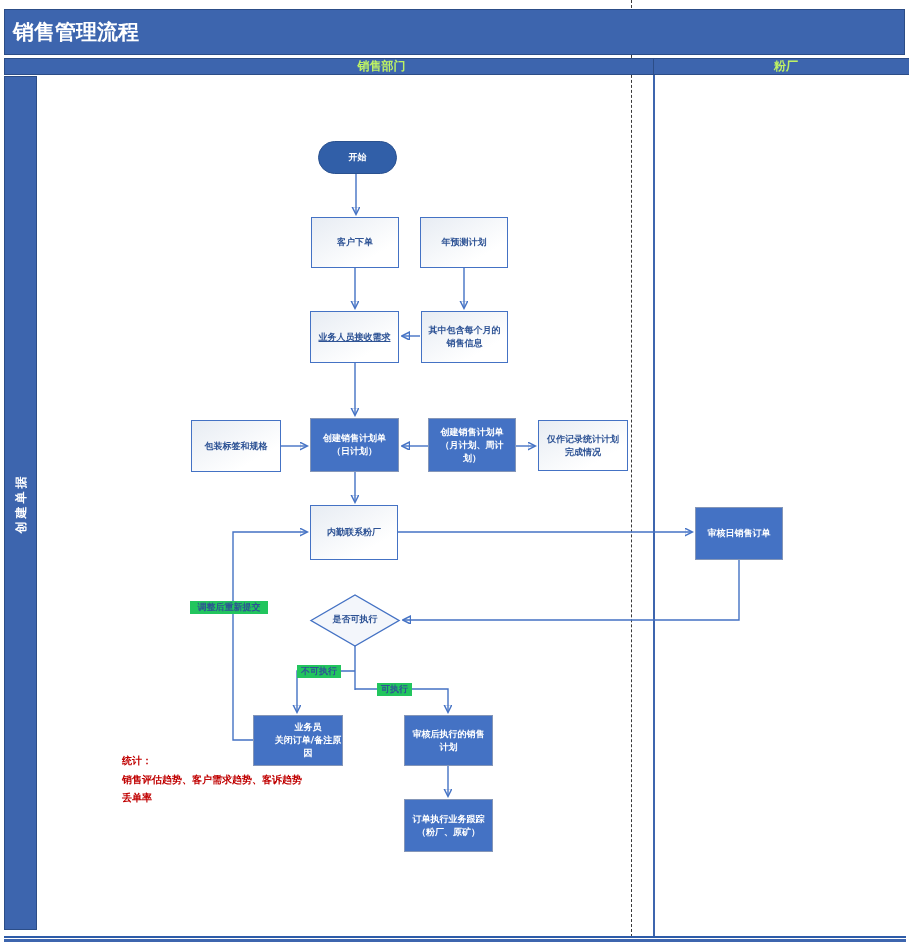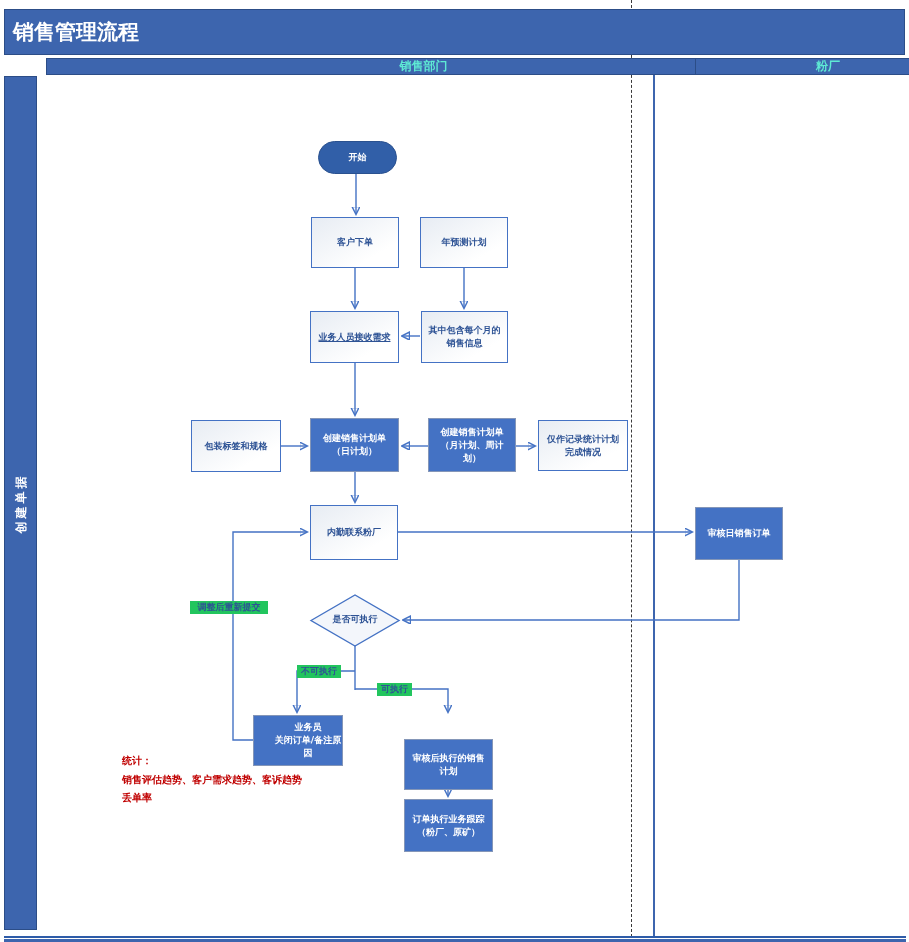--- a/index.html
+++ b/index.html
@@ -10,21 +10,21 @@
   
   .title-bar {
     position:absolute; left:4px; top:9px; width:901px; height:46px;
     background:#3D65AE; border:1px solid #2C4D87; box-sizing:border-box;
     color:#fff; font-size:21px; font-weight:bold;
     display:flex; align-items:center; padding-left:8px; z-index:5;
   }
   .lane-head {
     position:absolute; top:58px; height:17px; background:#3D65AE;
     border:1px solid #2C4D87; box-sizing:border-box; z-index:5;
-    color:#5eead4; font-size:12px; font-weight:bold;margin-left:42px;
+    color:#bef264; font-size:12px; font-weight:bold;
   }
   .lane-head.sales { left:4px; width:650px; }
   .lane-head.factory { left:653px; width:266px; display:flex; align-items:center; justify-content:center; }
   .lane-head.sales .hl {
     position:absolute; left:100px; top:0; width:553px; height:15px;
     text-align:center; line-height:15px;
   }
   .side-band {
     position:absolute; left:4px; top:76px; width:33px; height:854px;
     background:#3D65AE; border:1px solid #2C4D87; box-sizing:border-box;
@@ -153,21 +153,21 @@
   <div class="node wbox" style="left:310px;top:505px;width:88px;height:55px;">内勤联系粉厂</div>
 
   <div class="node fbox" style="left:695px;top:507px;width:88px;height:53px;">审核日销售订单</div>
 
   <div class="dtext" style="left:311px;top:613px;width:88px;">是否可执行</div>
 
   <div class="node fbox" style="left:253px;top:715px;width:90px;height:51px;padding-left:20px;">业务员
 关闭订单/备注原
 因</div>
 
-  <div class="node fbox" style="left:404px;top:715px;width:89px;height:51px;margin-top:24px;">审核后执行的销售
+  <div class="node fbox" style="left:404px;top:715px;width:89px;height:51px;">审核后执行的销售
 计划</div>
 
   <div class="node fbox" style="left:404px;top:799px;width:89px;height:53px;">订单执行业务跟踪
 （粉厂、原矿）</div>
 
   <div class="elabel" style="left:190px;top:601px;width:76px;">调整后重新提交</div>
   <div class="elabel" style="left:297px;top:665px;width:42px;">不可执行</div>
   <div class="elabel" style="left:377px;top:683px;width:33px;">可执行</div>
 
   <div class="note">统计：

